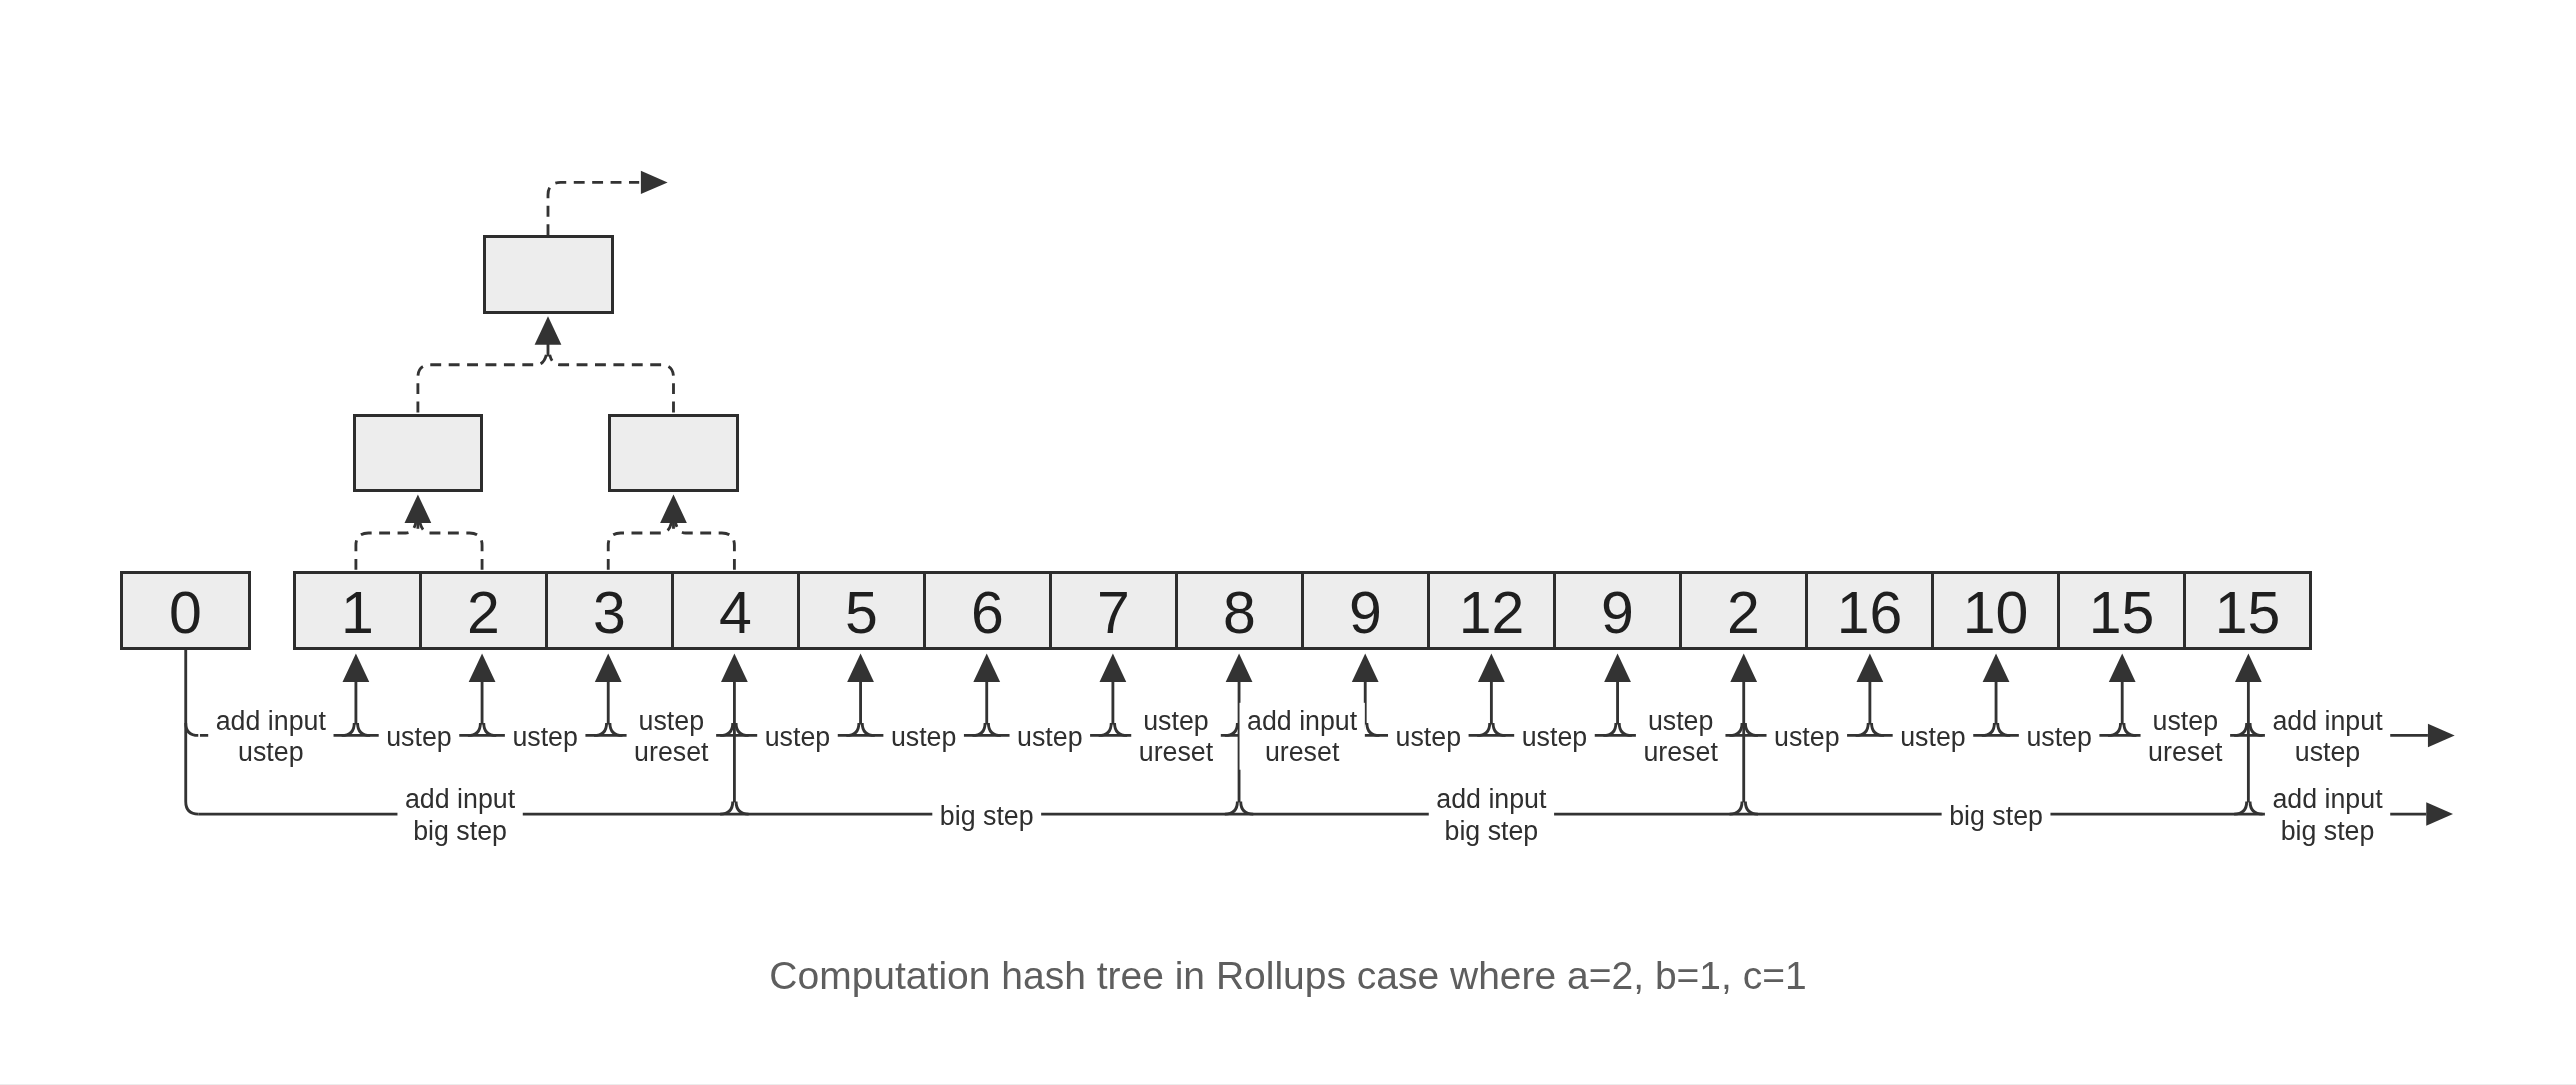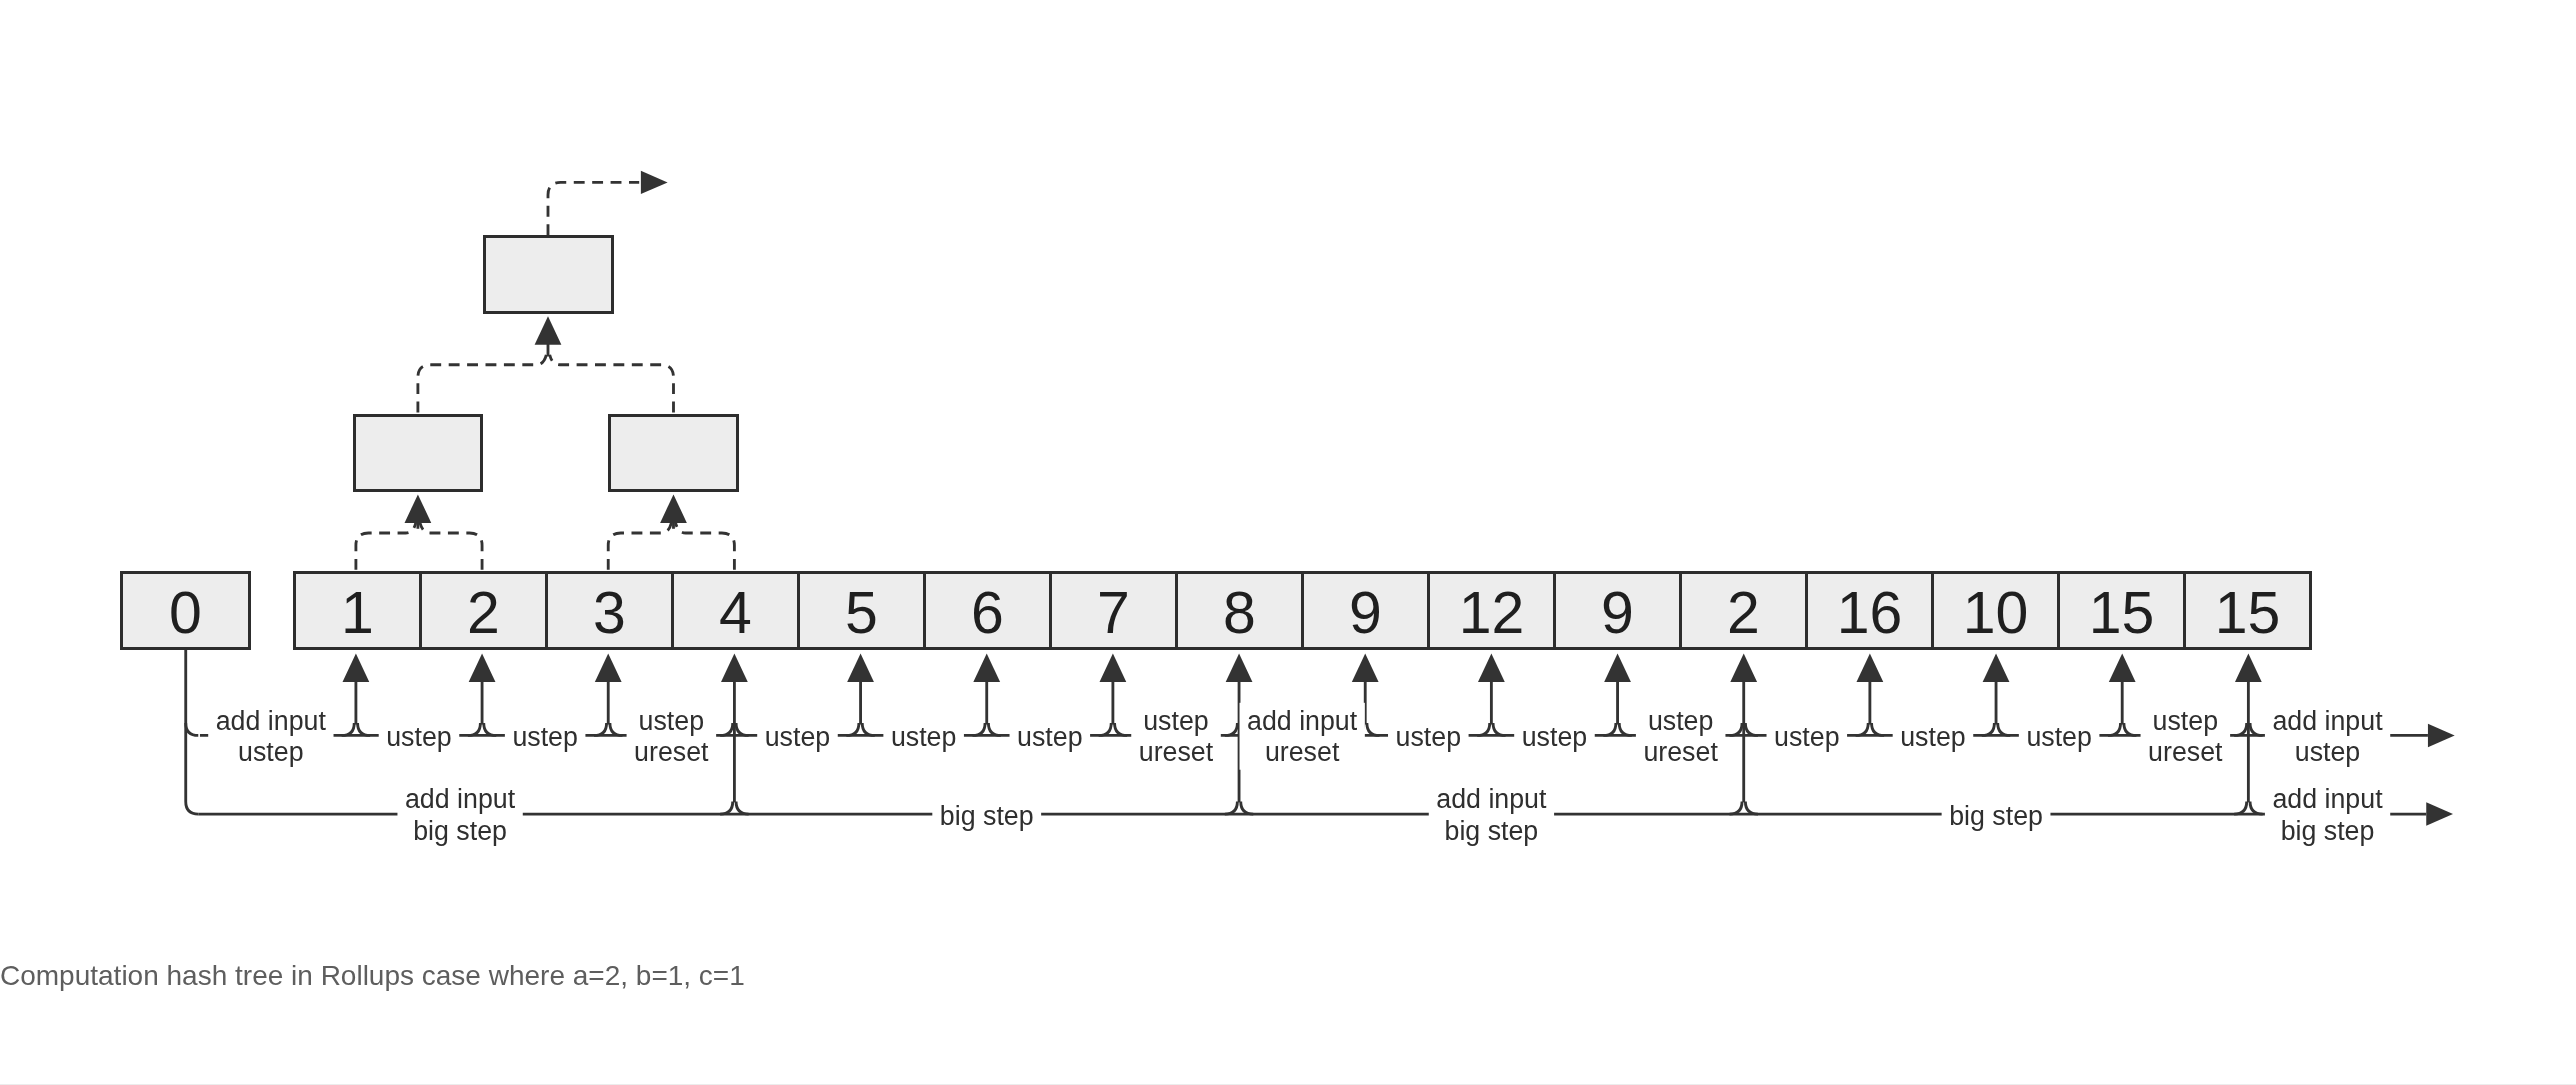--- a/index.html
+++ b/index.html
@@ -30,21 +30,21 @@
     border-left:3.3px solid var(--box-border);
   }
   .cell:first-child{border-left:none;}
   .cell0{
     position:absolute;box-sizing:border-box;background:var(--box-fill);
     border:3.3px solid var(--box-border);display:flex;align-items:center;
     justify-content:center;font-size:59px;color:#1f1f1f;padding-top:5px;
   }
   .caption{
     position:absolute;left:0;right:0;top:951px;height:50px;
-    text-align:left;font-size:28px;line-height:50px;color:var(--caption);
+    text-align:center;font-size:39px;line-height:50px;color:var(--caption);
   }
   .hairline{position:absolute;left:0;right:0;bottom:0;height:1.7px;background:#ececec;}
   .lbl text{
     font-family:"Liberation Sans","DejaVu Sans",sans-serif;
     font-size:32px;fill:var(--label);text-anchor:middle;
   }
 </style>
 </head>
 <body>
 

